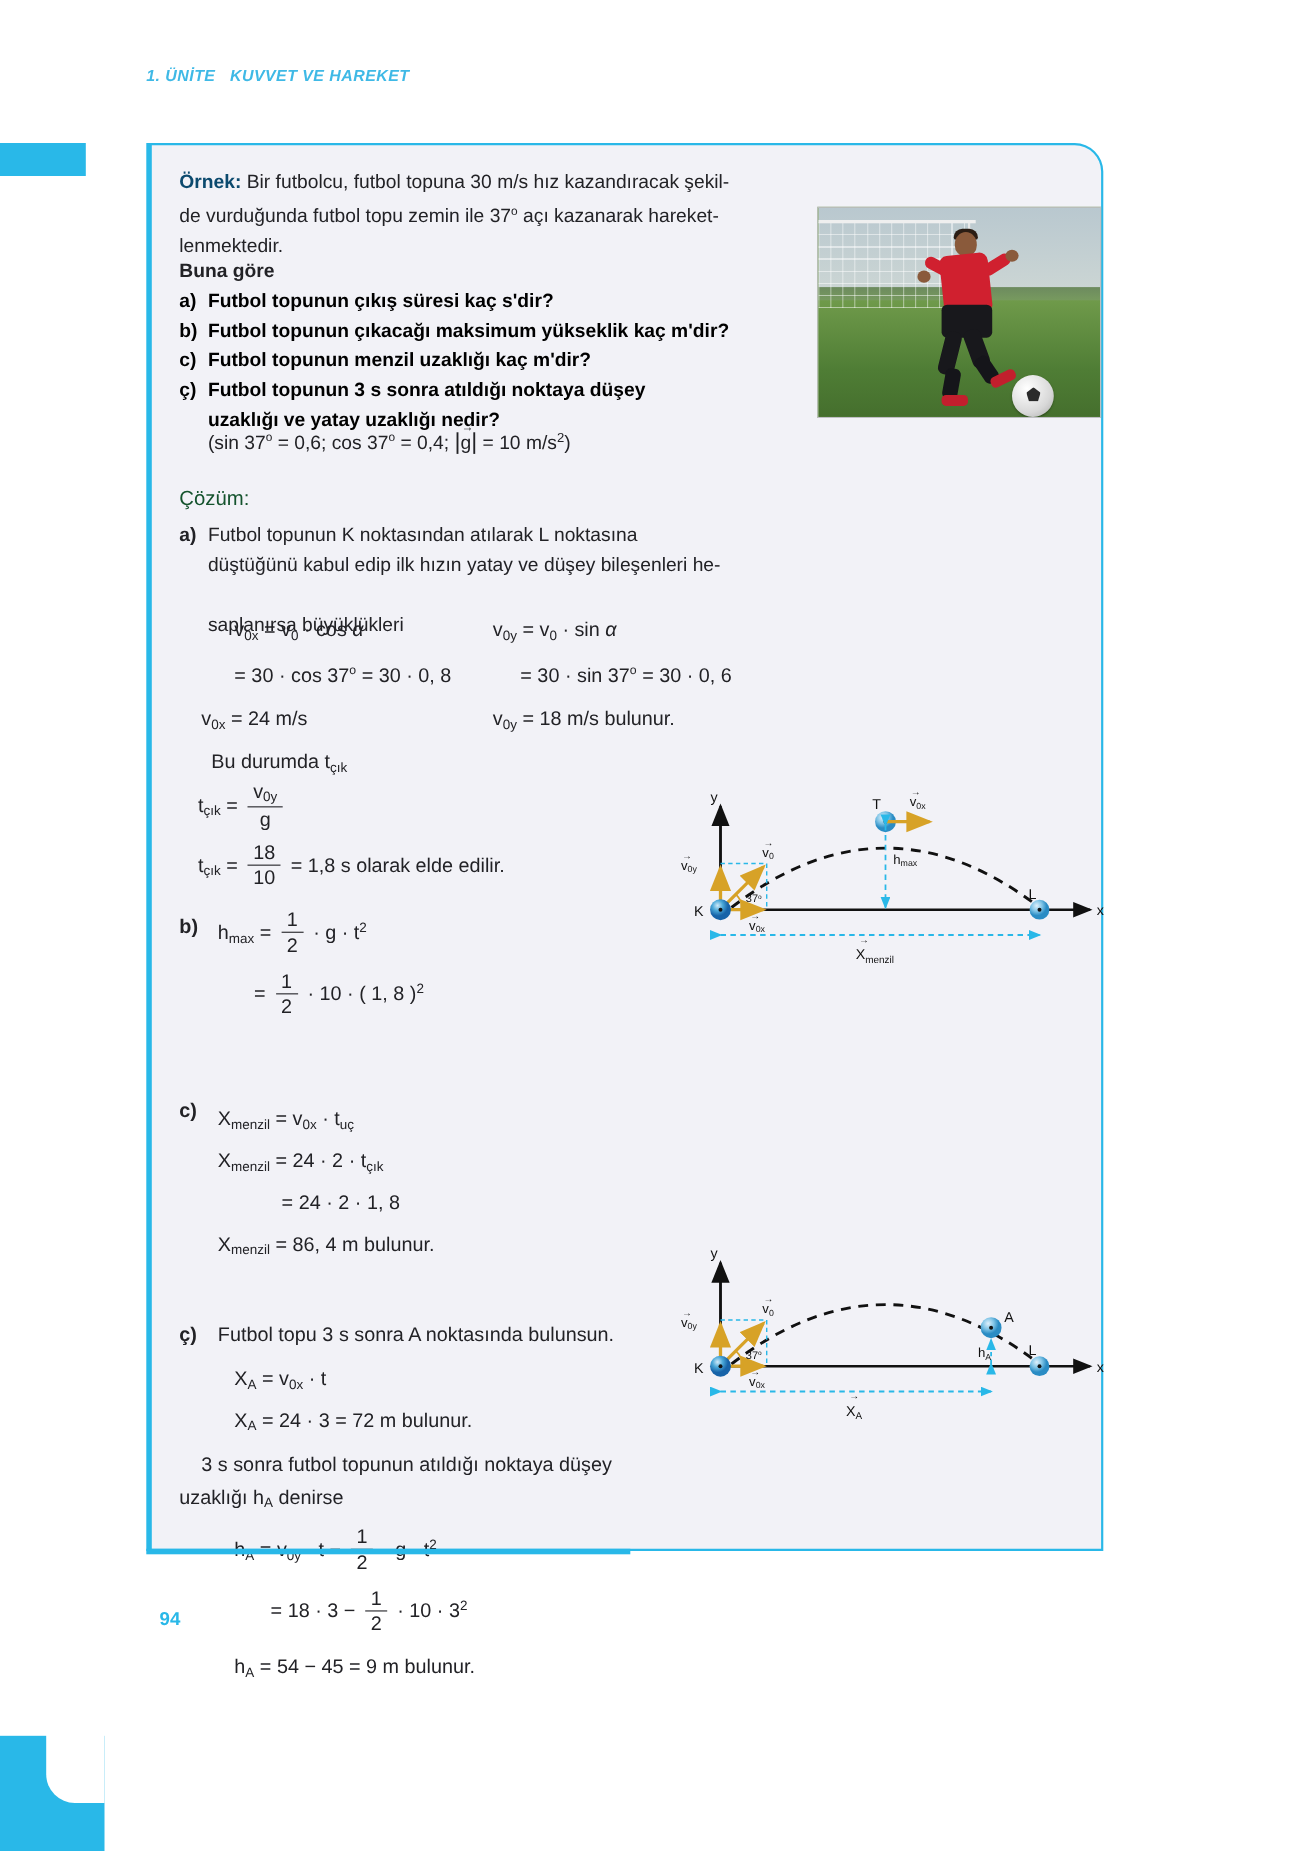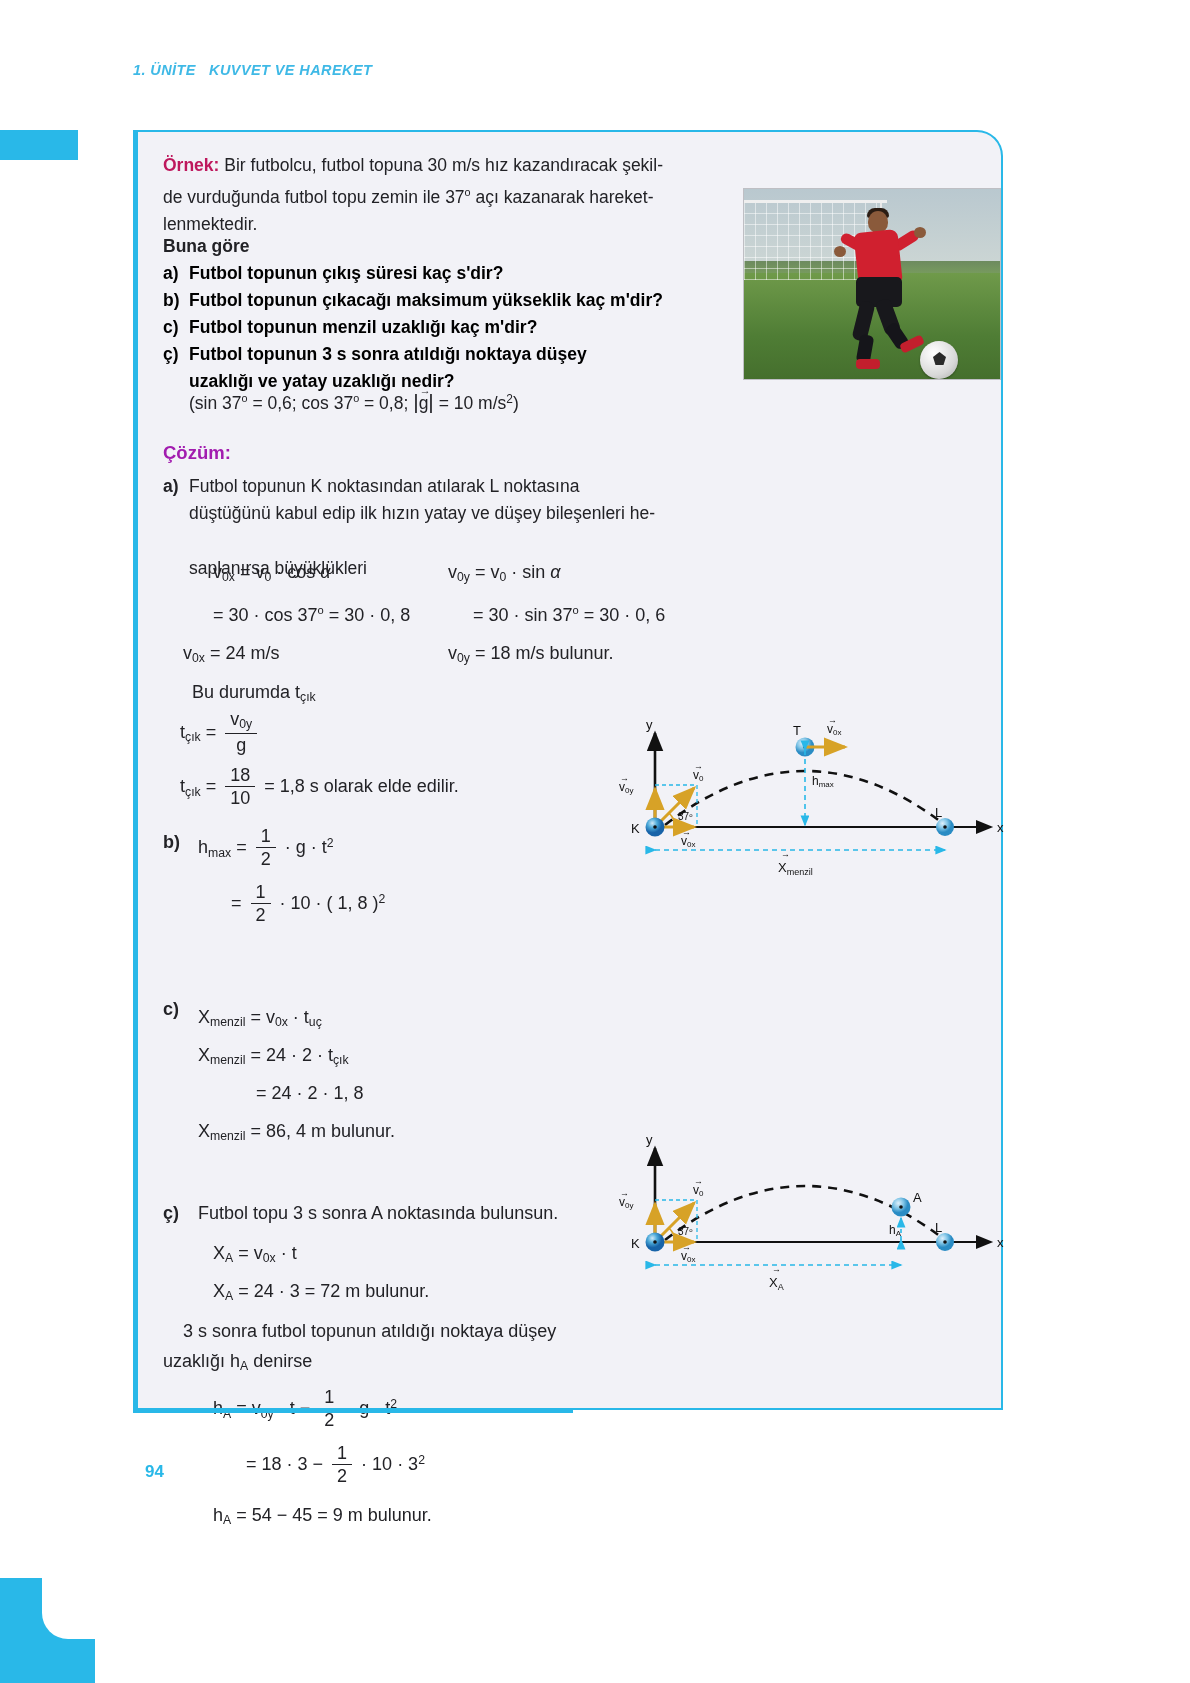--- a/index.html
+++ b/index.html
@@ -50,27 +50,27 @@
   }
   .panel-underline{
     position:absolute; left:133px; top:1408px;
     width:440px; height:5px; background:#29b8e8;
   }
 
   .content { position: absolute; left: 0; top: 0; width: 870px; height: 1280px; }
 
   
   .blk { position: absolute; color: #222226; }
-  .ex-label { color: #be185d; font-weight: bold; }
+  .ex-label { color: #0c4a6e; font-weight: bold; }
   .body { font-size: 17.5px; line-height: 27px; }
   .bold { font-weight: bold; }
   .q-list { position:absolute; left:25px; }
   .q-row { display:flex; font-size:17.5px; line-height:27px; font-weight:bold;}
   .q-key { width: 26px; flex: 0 0 26px; }
-  .cozum { color:#a21caf; font-weight:bold; font-size:18.5px; }
+  .cozum { color:#14532d; font-weight:normal; font-size:18.5px; }
 
   sub { font-size: .68em; vertical-align: -0.28em; }
   sup { font-size: .68em; vertical-align: 0.52em; }
   .deg { font-size:.62em; vertical-align:0.62em; }
 
   
   .frac { display:inline-flex; flex-direction:column; vertical-align:middle;
           text-align:center; margin:0 4px; position:relative; top:-1px;}
   .frac .num { border-bottom:1.4px solid #222226; padding:0 5px 1px; line-height:1.12; }
   .frac .den { padding:1px 5px 0; line-height:1.12; }
@@ -198,21 +198,21 @@
           <span class="q-key">ç)</span>
           <span>Futbol topunun 3 s sonra atıldığı noktaya düşey</span>
         </div>
         <div class="q-row">
           <span class="q-key"></span>
           <span>uzaklığı ve yatay uzaklığı nedir?</span>
         </div>
       </div>
 
       <div class="blk" style="left:51px; top:258px; font-size:17.5px;">
-        <span>(sin 37</span><span class="deg">o</span><span> = 0,6; cos 37</span><span class="deg">o</span><span> = 0,8; </span><span style="font-size:21px;">|</span><span style="position:relative;"><span style="position:absolute;left:1px;top:-9px;font-size:11px;">→</span><span>g</span></span><span style="font-size:21px;">|</span><span> = 10 m/s</span><sup>2</sup><span>)</span>
+        <span>(sin 37</span><span class="deg">o</span><span> = 0,6; cos 37</span><span class="deg">o</span><span> = 0,4; </span><span style="font-size:21px;">|</span><span style="position:relative;"><span style="position:absolute;left:1px;top:-9px;font-size:11px;">→</span><span>g</span></span><span style="font-size:21px;">|</span><span> = 10 m/s</span><sup>2</sup><span>)</span>
       </div>
 
       <div class="blk cozum" style="left:25px; top:310px;">Çözüm:</div>
 
       <div class="blk" style="left:25px; top:341px; width:560px;">
         <div class="q-row">
           <span class="q-key">a)</span>
           <span style="font-weight:normal;">Futbol topunun K noktasından atılarak L noktasına</span>
         </div>
         <div style="margin-left:26px; font-size:17.5px; line-height:27px;">düştüğünü kabul edip ilk hızın yatay ve düşey bileşenleri he-</div>

